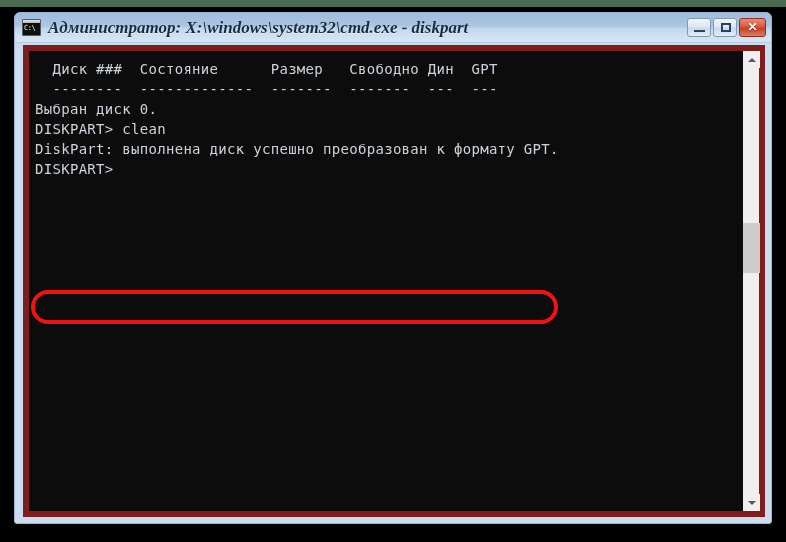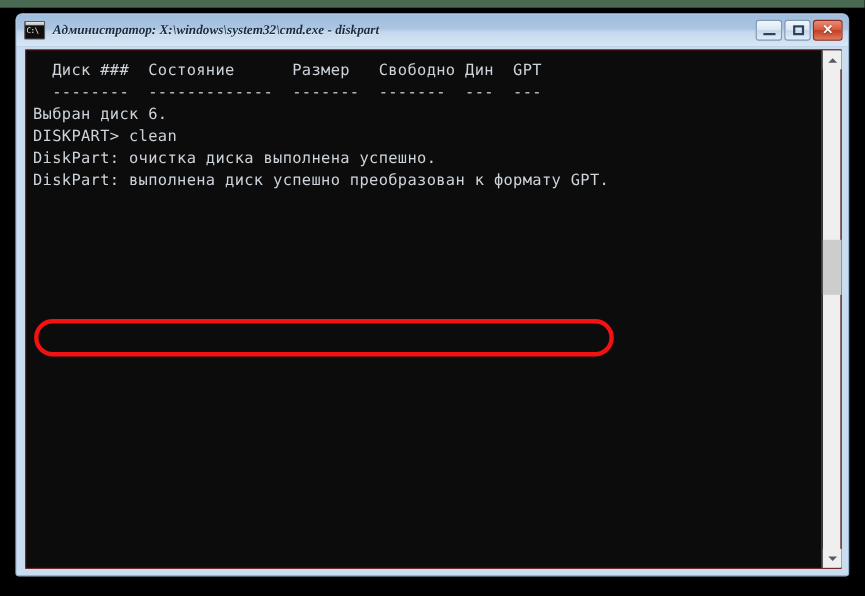--- a/index.html
+++ b/index.html
@@ -80,21 +80,21 @@
     font-family: "DejaVu Sans Mono", monospace;
     font-size: 7px;
     line-height: 8px;
     color: #f0f0f0;
     letter-spacing: -0.5px;
   }
   #title-text {
     font-family: "Liberation Serif", serif;
     font-style: italic;
     font-weight: bold;
-    font-size: 12px;
+    font-size: 17px;
     color: #1b2a3d;
     white-space: nowrap;
     text-shadow: 0 1px 0 rgba(255,255,255,0.55);
   }
   #win-buttons {
     margin-left: auto;
     display: flex;
     align-items: center;
     padding-right: 5px;
     gap: 2px;
@@ -140,21 +140,21 @@
   }
 
   
   #console-frame {
     position: absolute;
     left: 8px;
     top: 32px;
     width: 742px;
     height: 472px;
     background: #0c0c0c;
-    border: 1px solid #7f1d1d;
+    border: 6px solid #7f1d1d;
     box-sizing: border-box;
     display: flex;
   }
   #console-text {
     flex: 1 1 auto;
     position: relative;
     background: #0c0c0c;
     overflow: hidden;
     padding: 8px 0 0 6px;
     box-sizing: border-box;
@@ -249,29 +249,29 @@
       </div>
     </div>
 
     <div id="console-frame">
 
       <div id="console-text">
         <div class="line">  Диск ###  Состояние      Размер   Свободно Дин  GPT</div>
         <div class="line">  --------  -------------  -------  -------  ---  ---</div>
         <div class="line blank"></div>
         <div class="line blank"></div>
-        <div class="line">Выбран диск 6.</div>
+        <div class="line">Выбран диск 0.</div>
         <div class="line blank"></div>
         <div class="line">DISKPART&gt; clean</div>
         <div class="line blank"></div>
-        <div class="line">DiskPart: очистка диска выполнена успешно.</div>
         <div class="line blank"></div>
         <div class="line blank"></div>
         <div class="line">DiskPart: выполнена диск успешно преобразован к формату GPT.</div>
         <div class="line blank"></div>
+        <div class="line">DISKPART&gt;</div>
       </div>
 
       <div id="scrollbar">
         <div class="sb-btn up">
           <span class="arrow up"></span>
         </div>
         <div id="sb-thumb"></div>
         <div class="sb-btn down">
           <span class="arrow down"></span>
         </div>

